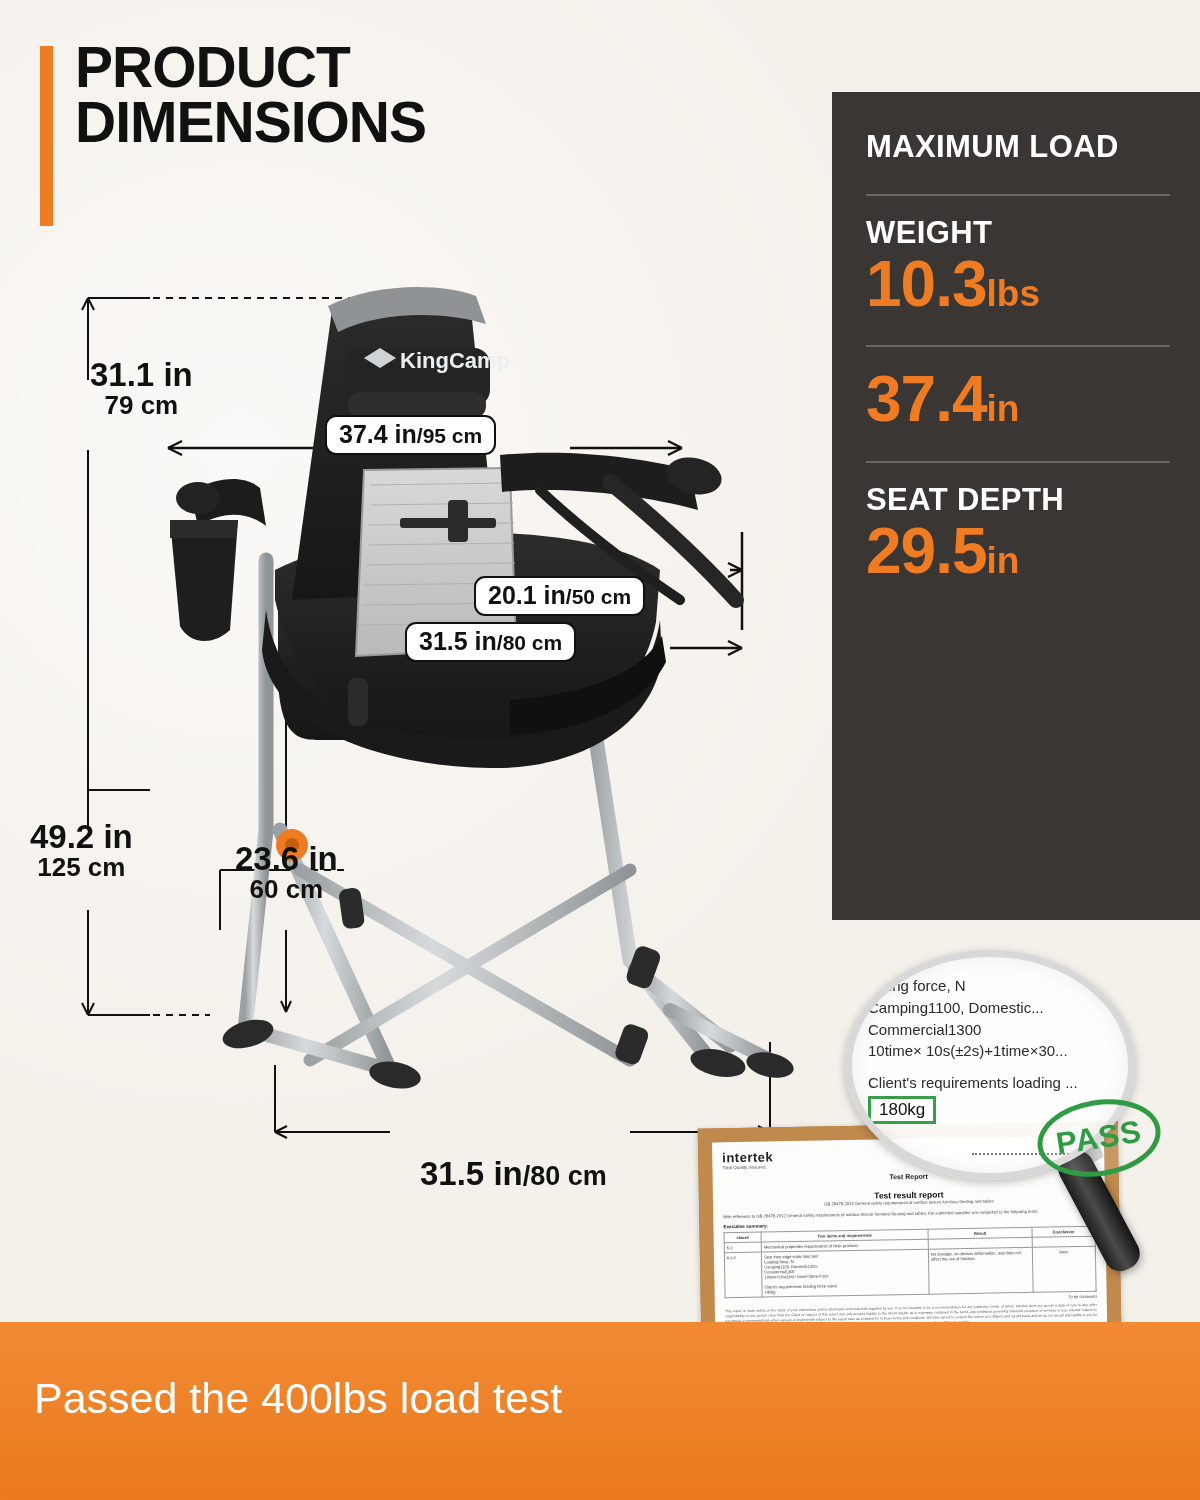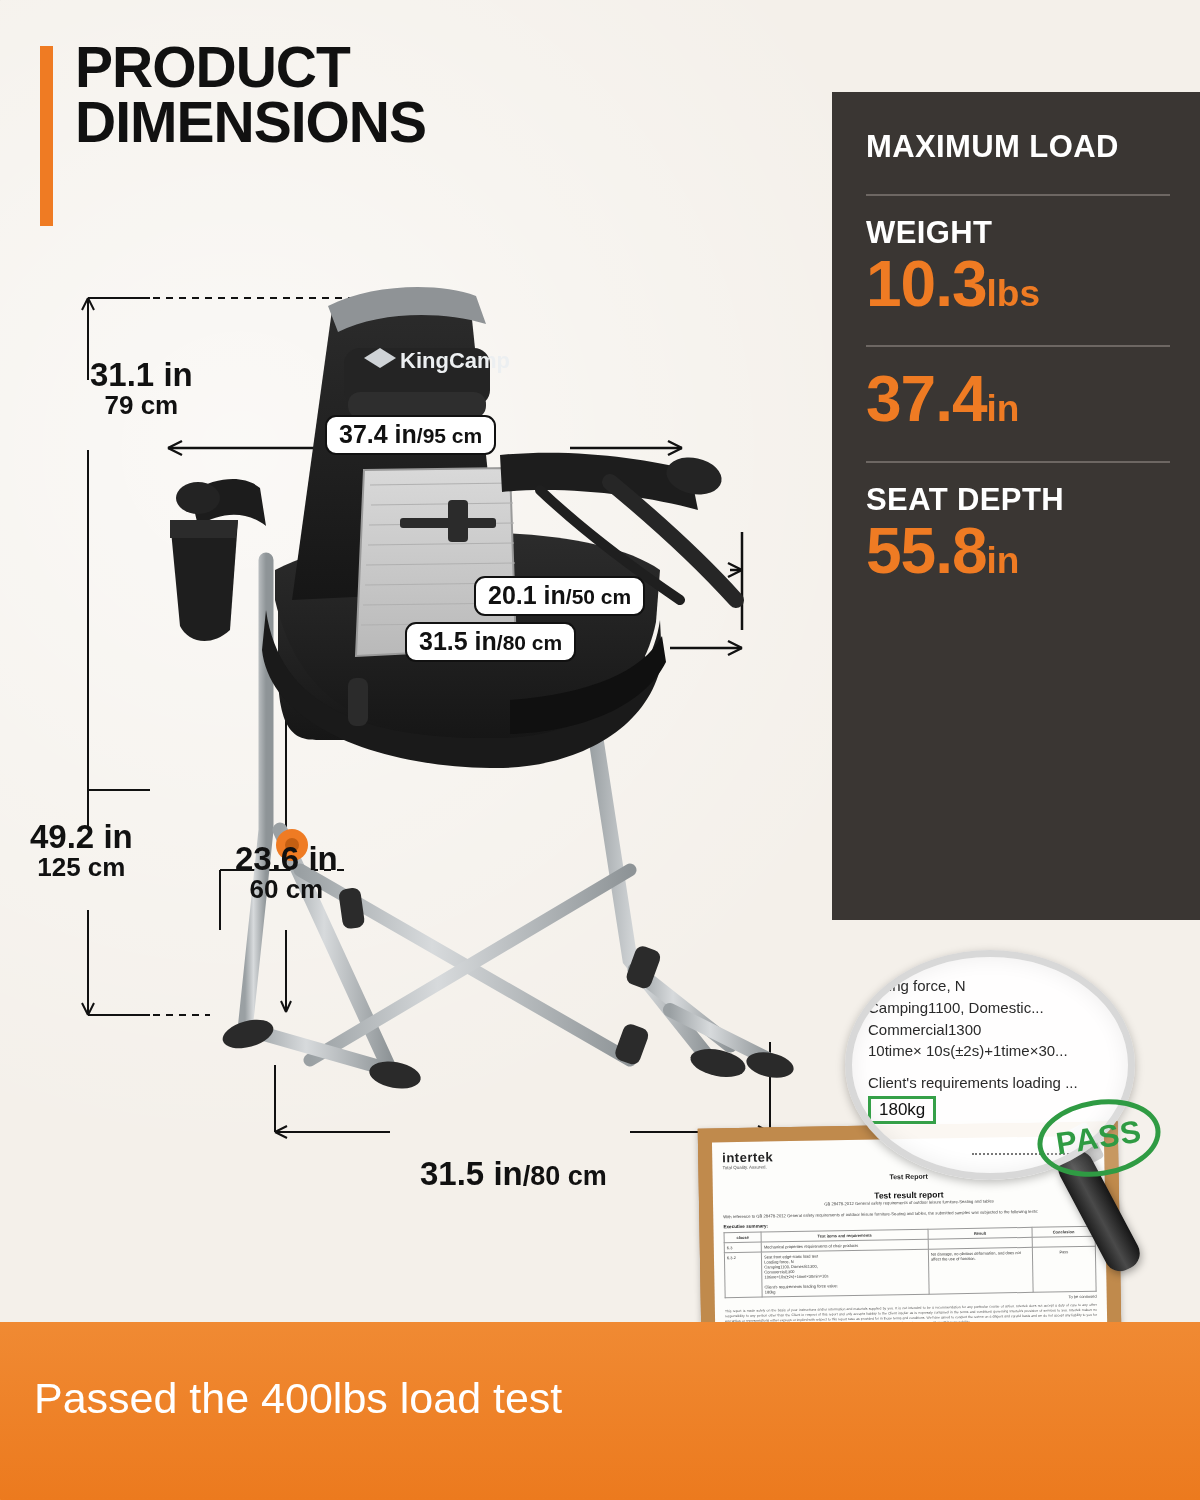--- a/index.html
+++ b/index.html
@@ -221,21 +221,21 @@
   <div class="spec-divider"></div>
   <div class="spec-item">
     <div class="spec-value">
       <span class="spec-num">37.4</span><span class="spec-unit">in</span>
     </div>
   </div>
   <div class="spec-divider"></div>
   <div class="spec-item">
     <div class="spec-label">SEAT DEPTH</div>
     <div class="spec-value">
-      <span class="spec-num">55.8</span><span class="spec-unit">in</span>
+      <span class="spec-num">29.5</span><span class="spec-unit">in</span>
     </div>
   </div>
 </div>
 
 <div class="chair-area">
   <svg class="chair-svg" width="740" height="950" viewBox="0 0 740 950">
     <defs>
       <linearGradient id="metal" x1="0" y1="0" x2="1" y2="0">
         <stop offset="0%" stop-color="#9aa0a3"></stop>
         <stop offset="40%" stop-color="#d7dadc"></stop>

